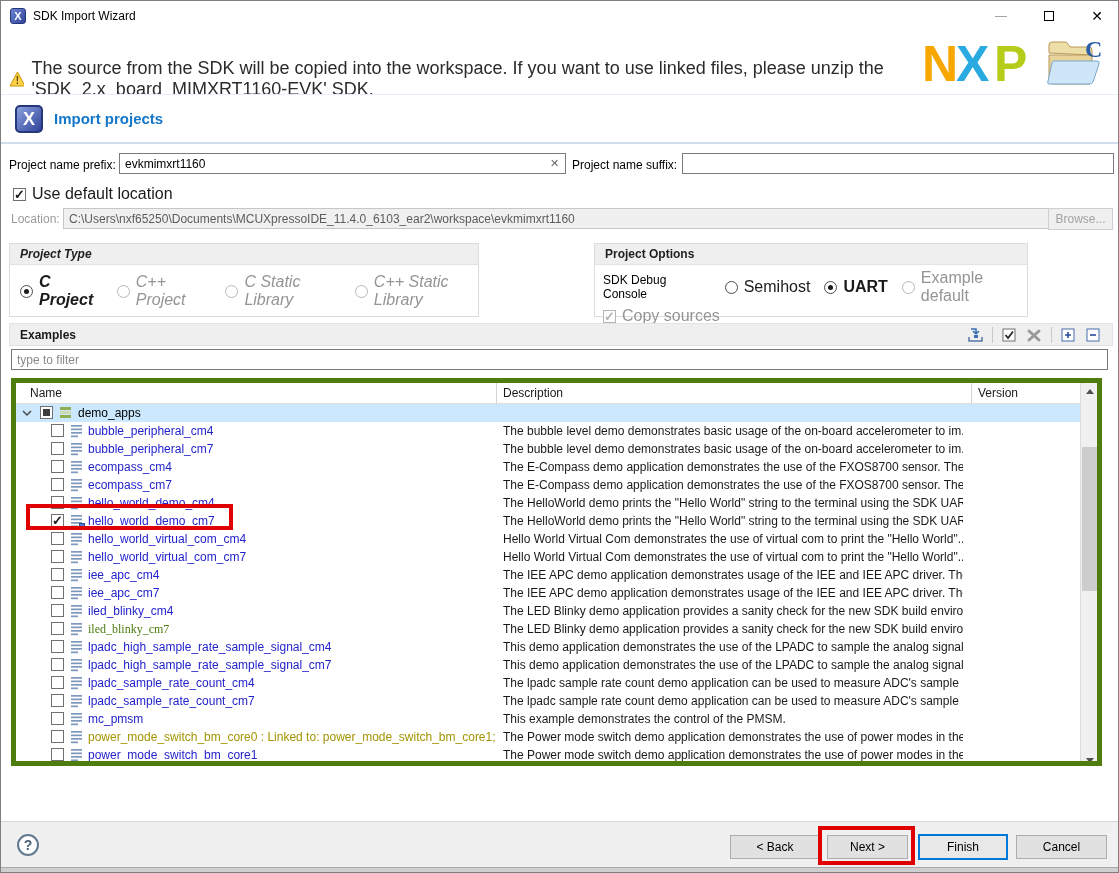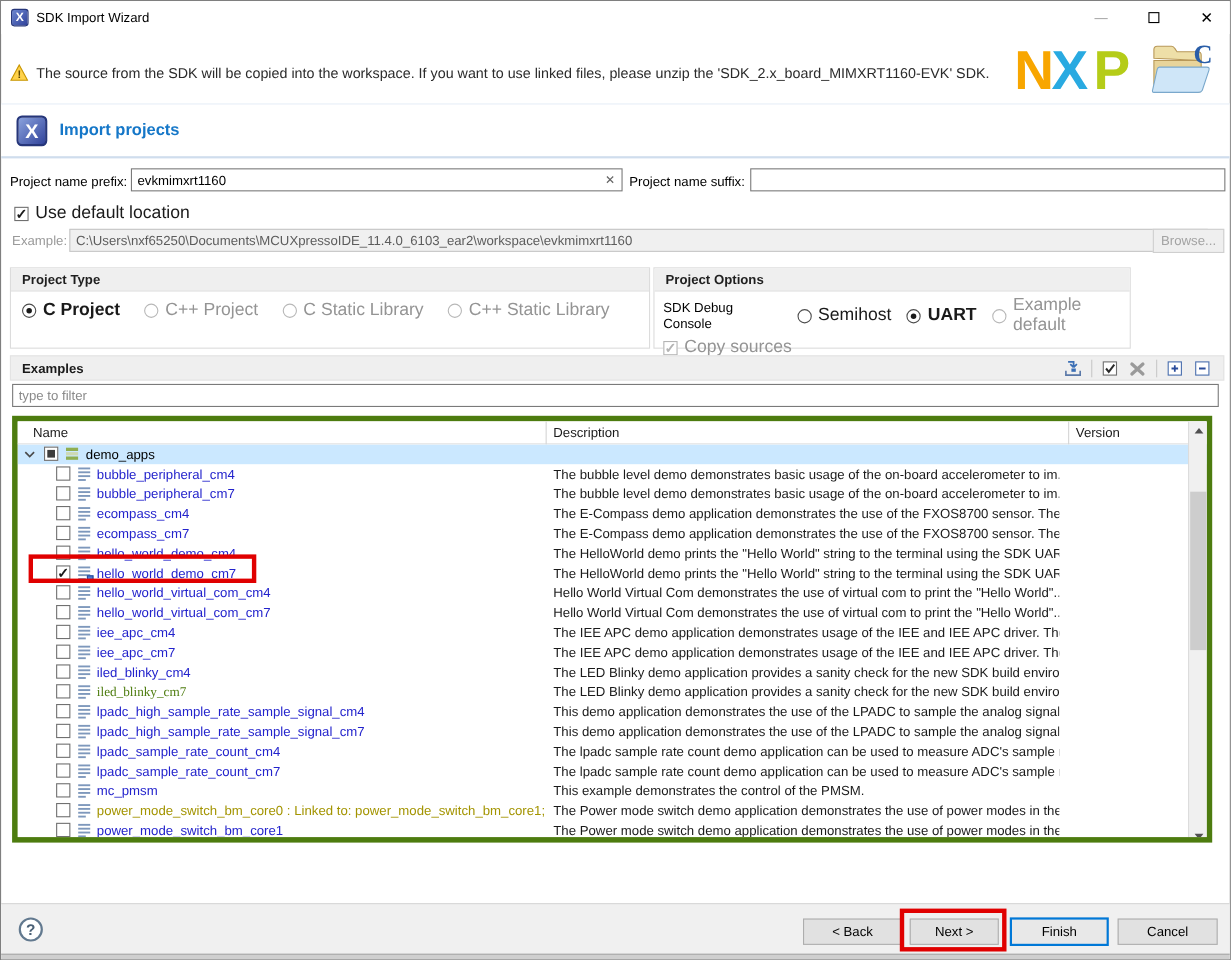--- a/index.html
+++ b/index.html
@@ -14,21 +14,21 @@
   .app-icon { position:absolute; left:9px; top:7px; width:16px; height:16px; background:linear-gradient(135deg,#6b85cf,#31439b);
     border:1px solid #26367a; border-radius:3px; color:#fff; font-weight:bold; font-size:11px; line-height:14px; text-align:center; }
   .app-title { position:absolute; left:32px; top:8px; font-size:12px; color:#000; }
   .win-btn { position:absolute; top:0; width:40px; height:30px; text-align:center; line-height:30px; }
   .win-min { left:980px; color:#9a9a9a; }
   .win-max { left:1028px; }
   .win-max .box { display:inline-block; width:10px; height:10px; border:1px solid #000; margin-top:10px; }
   .win-close { left:1076px; font-size:14px; color:#000; }
   
   .warnrow { position:absolute; left:8px; top:57px; display:flex; align-items:center; gap:7px; }
-  .warn-text { font-size:13px; color:#2b2b2b; }
+  .warn-text { font-size:18px; color:#2b2b2b; }
   
   .nxp-logo { position:absolute; left:921px; top:36px; }
   .folder-logo { position:absolute; left:1040px; top:34px; }
   
   .banner { position:absolute; left:0; top:93px; width:100%; height:50px; background:#fff;
     border-top:1px solid #e7eef7; border-bottom:2px solid #cfdded; }
   .banner-icon { position:absolute; left:14px; top:10px; width:28px; height:28px; background:linear-gradient(135deg,#8aa2dd,#31439b);
     border:2px solid #26367a; border-radius:5px; color:#fff; font-weight:bold; font-size:18px; line-height:24px; text-align:center; }
   .banner-title { position:absolute; left:53px; top:15px; font-size:15px; font-weight:bold; color:#1577c8; }
   
@@ -144,25 +144,25 @@
   <input class="tfield" style="left: 118px; top: 152px; width: 447px;" value="evkmimxrt1160">
   <div class="clear-x" style="left:549px; top:156px;">✕</div>
   <div class="lbl" style="left:571px; top:157px;">Project name suffix:</div>
   <input class="tfield" style="left: 681px; top: 152px; width: 432px; padding-right: 5px;" value="">
 
   <div style="position:absolute; left:12px; top:184px;" class="opt">
     <span class="cb checked"></span>
     <span class="olabel">Use default location</span>
   </div>
 
-  <div class="lbl lbl-gray" style="left:10px; top:211px;">Example:</div>
+  <div class="lbl lbl-gray" style="left:10px; top:211px;">Location:</div>
   <input class="tfield disabled" style="left: 62px; top: 207px; width: 1035px;" readonly="" value="C:\Users\nxf65250\Documents\MCUXpressoIDE_11.4.0_6103_ear2\workspace\evkmimxrt1160">
   <button class="btn disabled" style="left:1047px; top:207px; width:65px; height:22px;">Browse...</button>
 
-  <div class="group" style="left:8px; width:582px;">
+  <div class="group" style="left:8px; width:470px;font-style:italic;">
     <div class="group-head">Project Type</div>
     <div style="display:flex; gap:22px; padding:8px 0 0 10px;">
         <span class="opt sel">
           <span class="radio sel"></span>
           <span class="olabel">C Project</span>
         </span>
         <span class="opt disabled">
           <span class="radio disabled"></span>
           <span class="olabel">C++ Project</span>
         </span>

